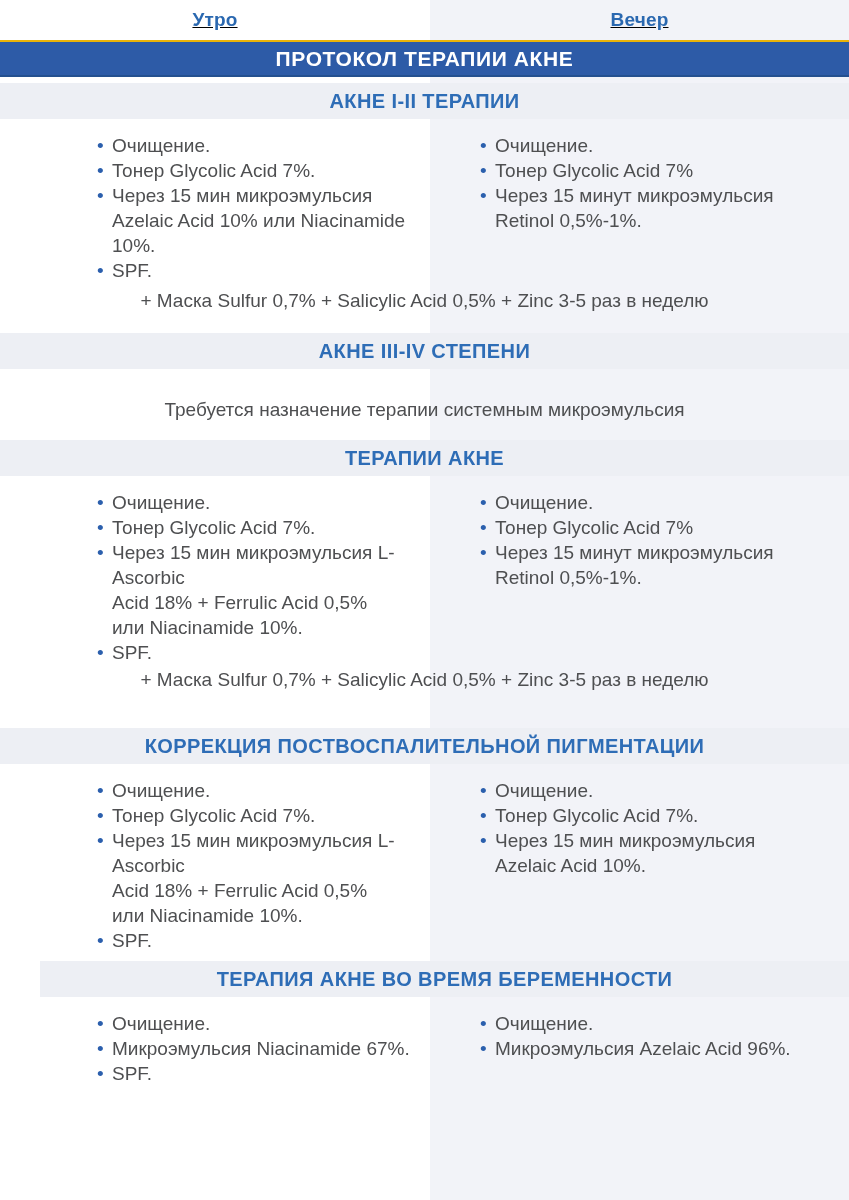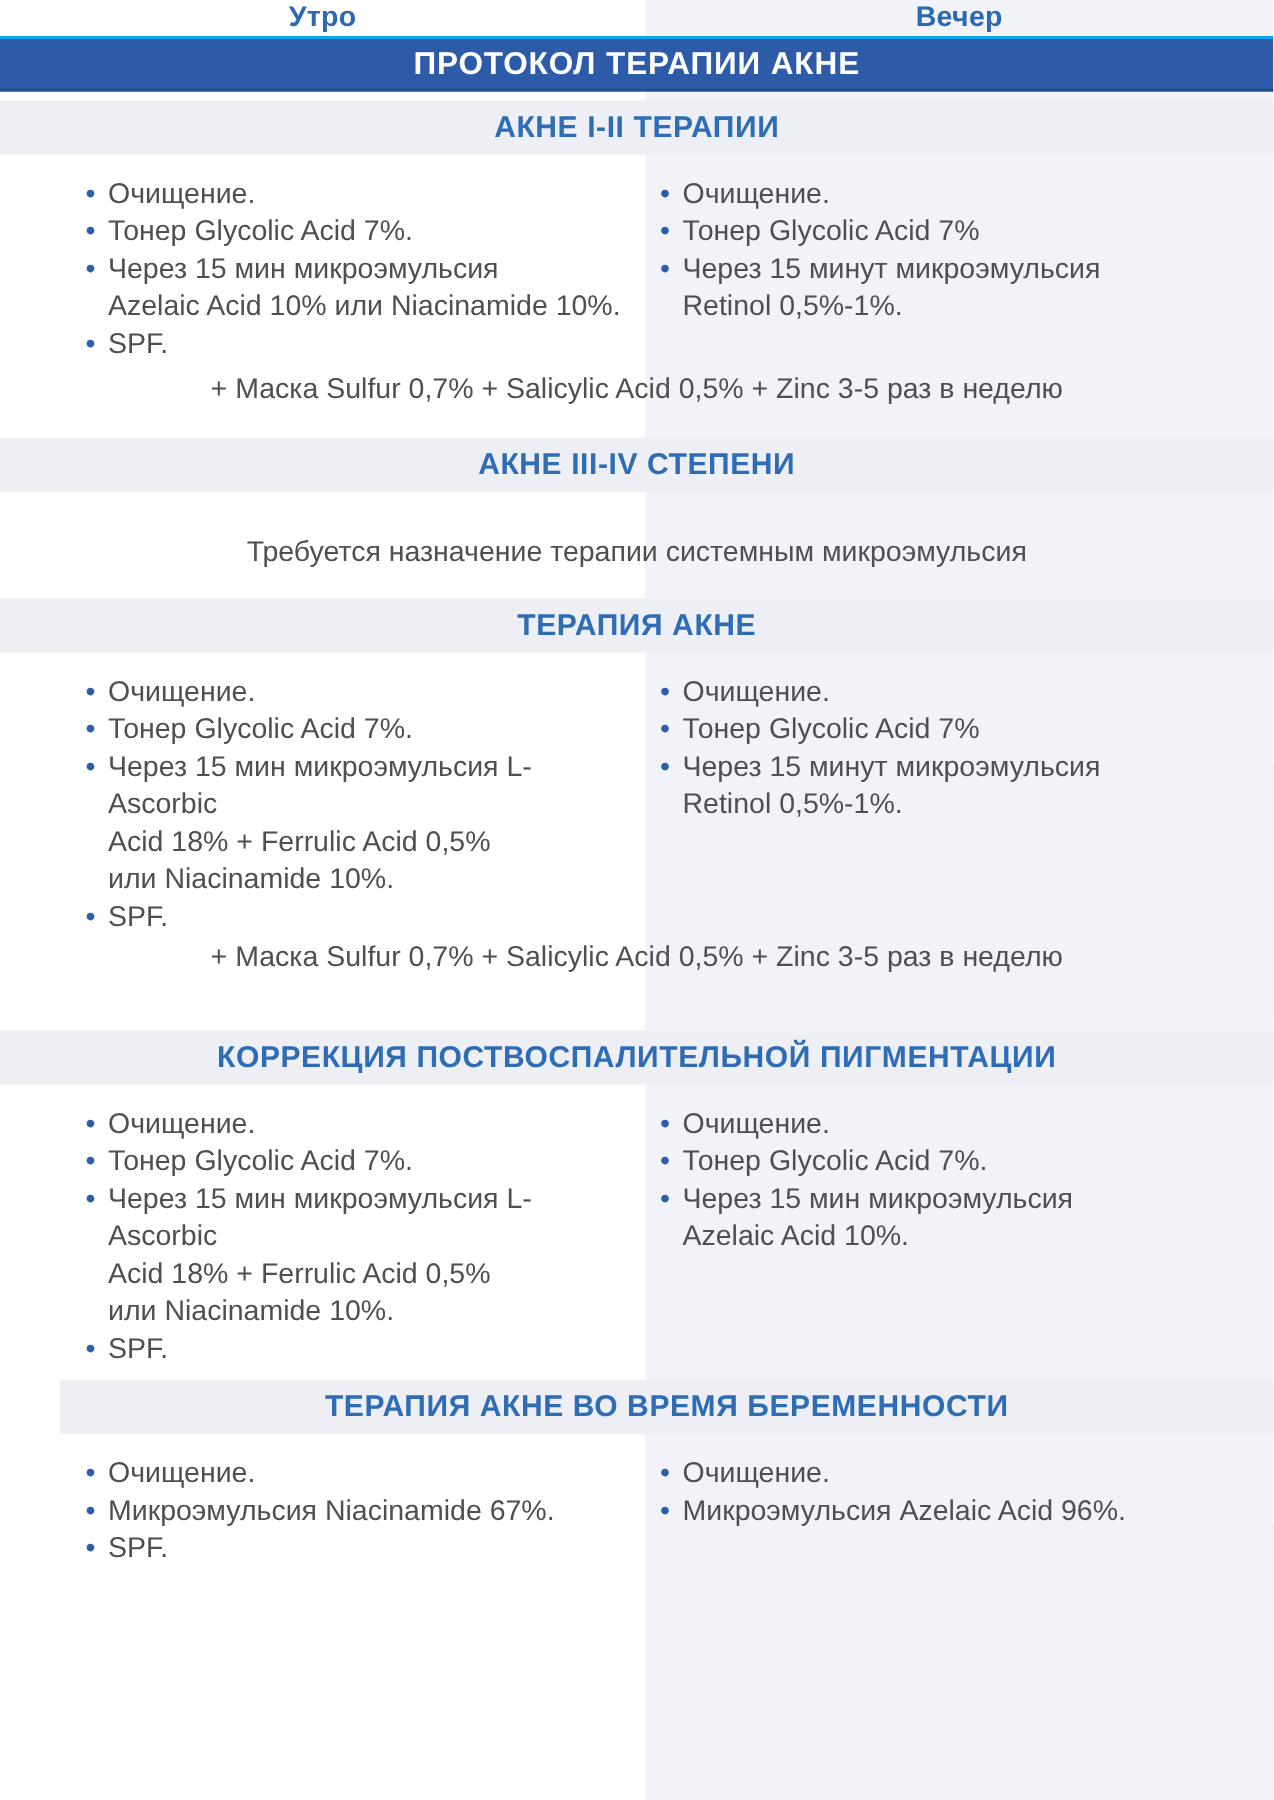--- a/index.html
+++ b/index.html
@@ -6,42 +6,42 @@
   .page {
     position:relative; width:849px; height:1200px; overflow:hidden;
     background:#ffffff; font-family:"Liberation Sans", sans-serif;
   }
   .col-bg {
     position:absolute; left:430px; top:0; width:419px; height:1200px;
     background:#f2f3f8;
   }
   .content { position:relative; }
 
-  .header-row { display:flex; height:24px; align-items:center; }
+  .header-row { display:flex; height:40px; align-items:center;text-decoration:underline; }
   .header-cell {
     font-weight:bold; font-size:19px; color:#2a68b0; text-align:center;
     letter-spacing:0.2px;
   }
   .header-cell.morning { width:430px; }
   .header-cell.evening { width:419px; }
 
   .title-banner {
     height:37px; background:#2d5ba7; color:#ffffff; box-sizing:border-box;
     display:flex; align-items:center; justify-content:center;
     font-weight:bold; font-size:21px; letter-spacing:0.6px;
-    border-top:2px solid #0ea5e9; border-bottom:2px solid #24508f;
+    border-top:2px solid #eab308; border-bottom:2px solid #24508f;
     margin-bottom:6px;
   }
   .section-banner {
     height:36px; background:#edeff4; color:#2e6db6;
     display:flex; align-items:center; justify-content:center;
     font-weight:bold; font-size:20px; letter-spacing:0.4px;
   }
   .two-col { display:flex; }
-  .col { box-sizing:border-box; }
+  .col { box-sizing:border-box;padding-left:40px; }
   .col.morning { width:430px; }
   .col.evening { width:419px; }
 
   ul.bullets {
     list-style:none; margin:0; padding:14px 0 0 0;
     font-size:19px; line-height:25px; color:#4e4f51;
   }
   .col.morning ul.bullets { margin-left:57px; padding-right:10px; }
   .col.evening ul.bullets { margin-left:10px;  padding-right:10px; }
   ul.bullets li { position:relative; padding-left:15px; white-space:pre-line; }
@@ -99,21 +99,21 @@
       </div>
     </div>
     <div class="center-note note-1">+ Маска Sulfur 0,7% + Salicylic Acid 0,5% + Zinc 3-5 раз в неделю</div>
 
     <div class="section-banner banner-2">
       <span>АКНЕ III-IV СТЕПЕНИ</span>
     </div>
     <div class="center-note note-2">Требуется назначение терапии системным микроэмульсия</div>
 
     <div class="section-banner banner-3">
-      <span>ТЕРАПИЯ АКНЕ</span>
+      <span>ТЕРАПИИ АКНЕ</span>
     </div>
     <div class="two-col">
       <div class="col morning">
         <ul class="bullets">
             <li>Очищение.</li>
             <li>Тонер Glycolic Acid 7%.</li>
             <li>Через 15 мин микроэмульсия L-Ascorbic
 Acid 18% + Ferrulic Acid 0,5%
 или Niacinamide 10%.</li>
             <li>SPF.</li>

